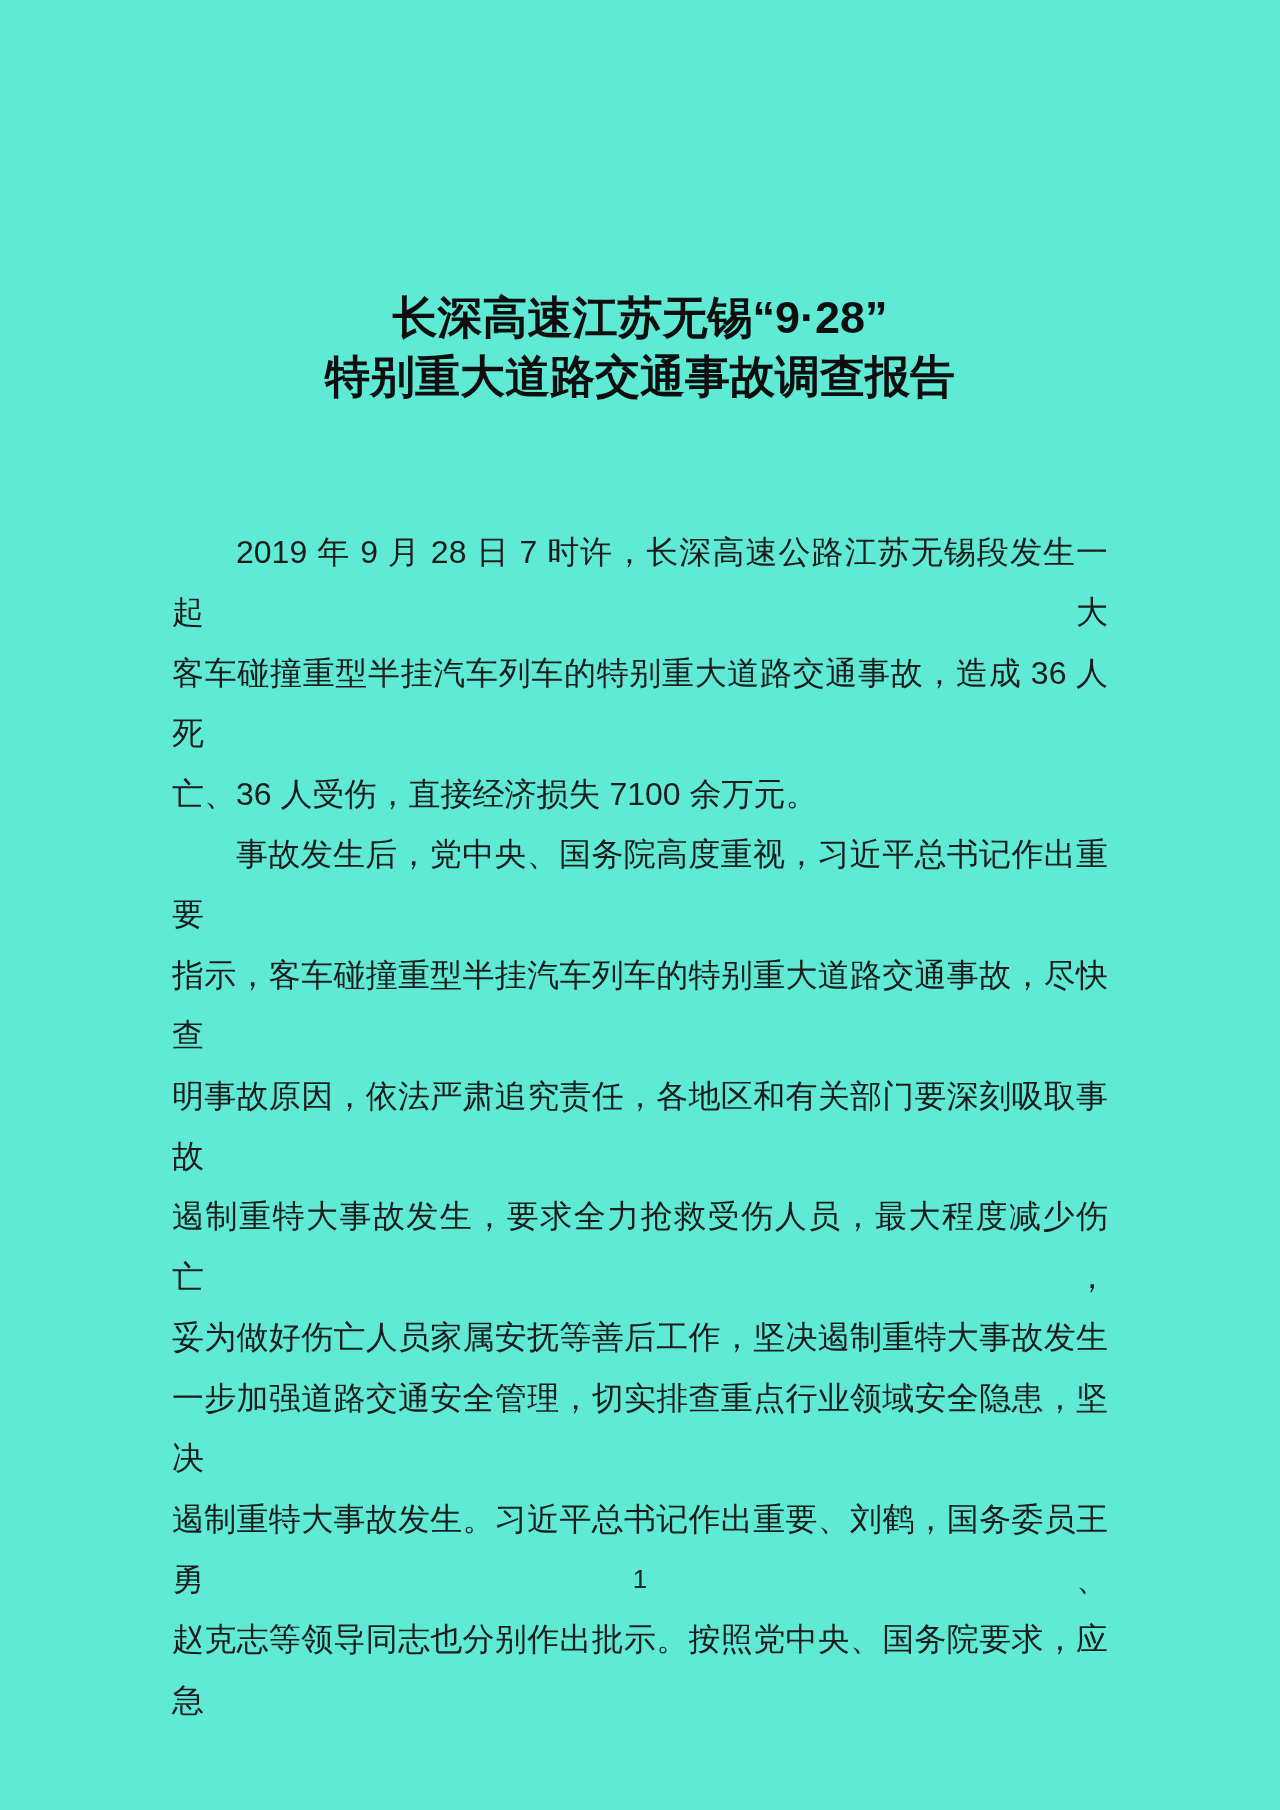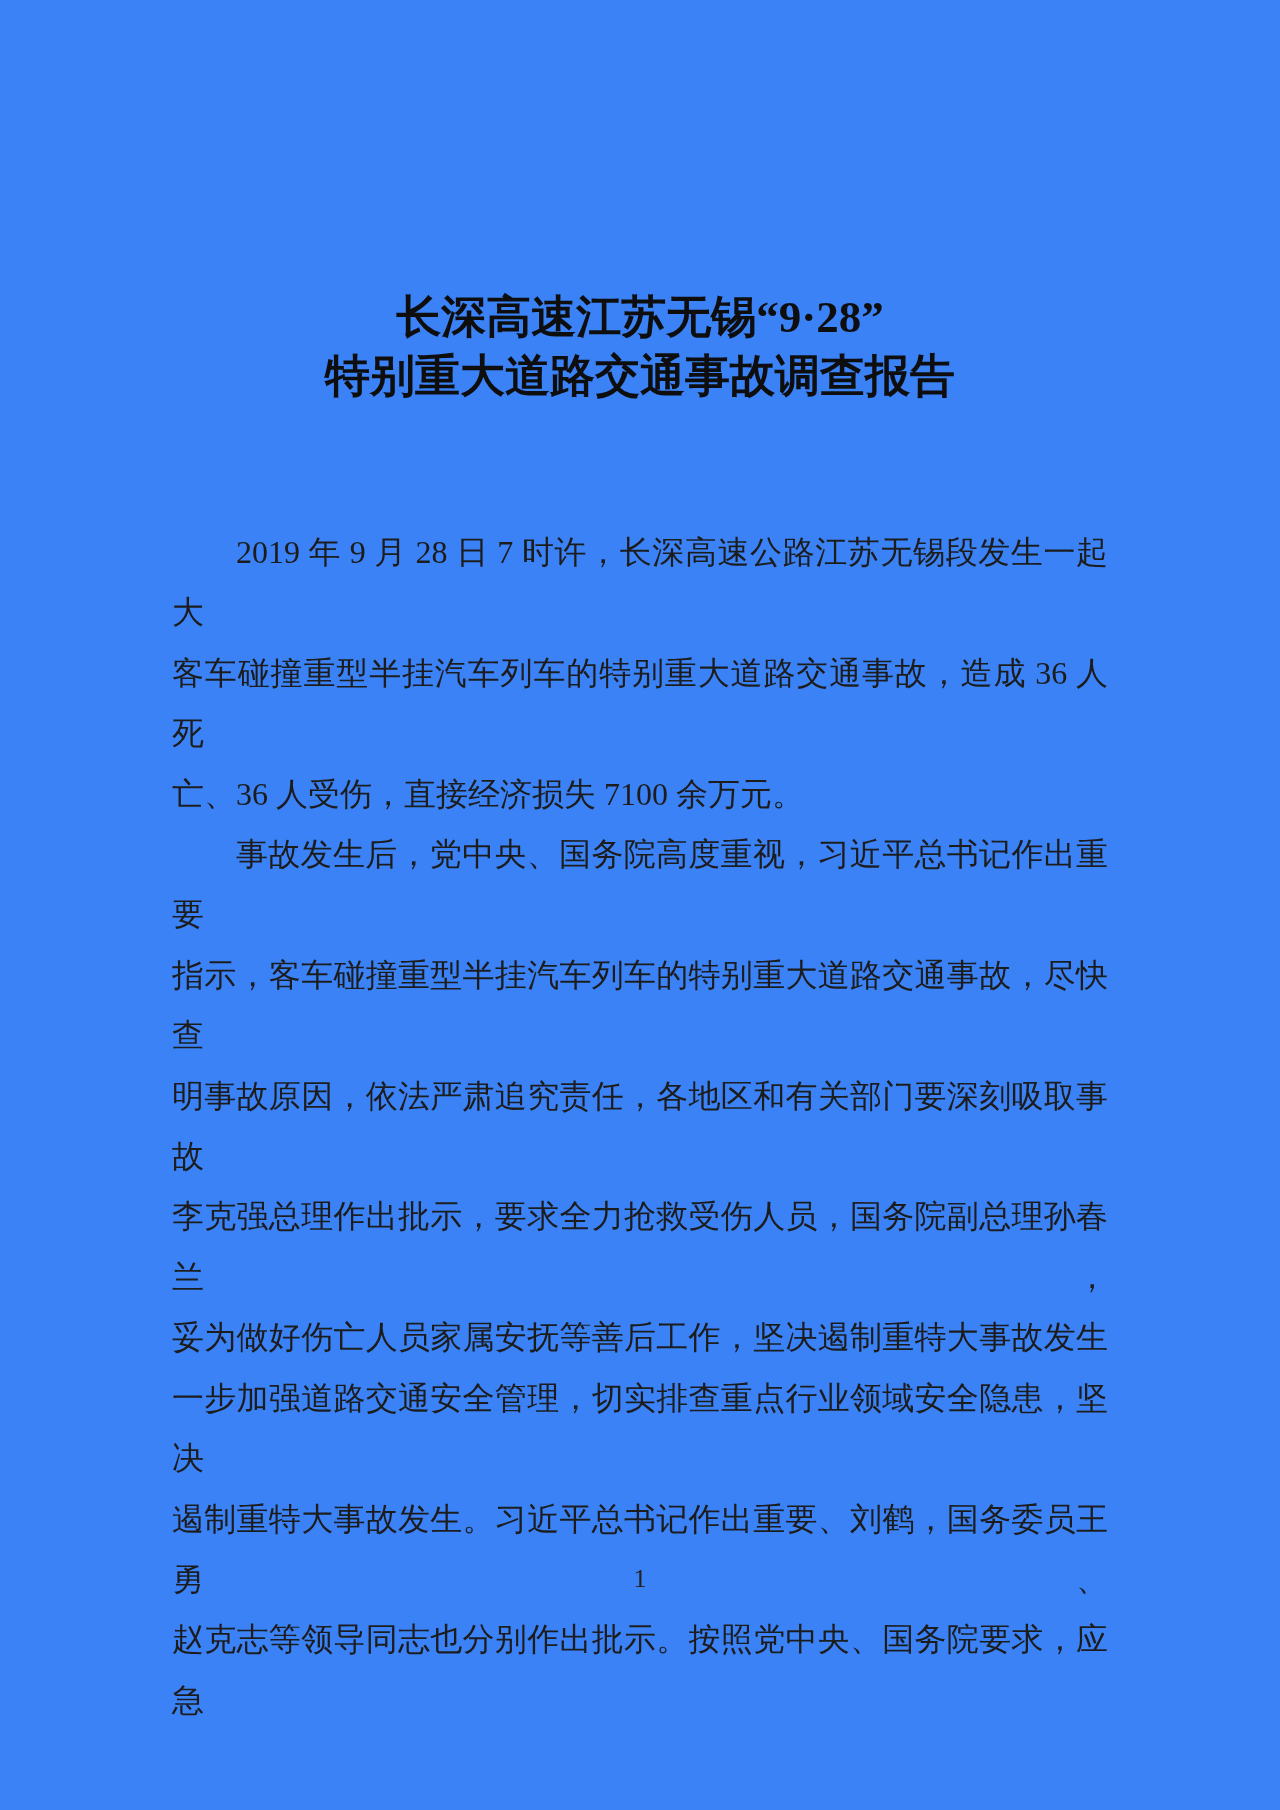--- a/index.html
+++ b/index.html
@@ -2,23 +2,23 @@
 <html><head>
 <meta charset="utf-8">
 <style>
   * { margin: 0; padding: 0; box-sizing: border-box; }
   html, body { background: #ffffff; }
 
   .page {
     position: relative;
     width: 1280px;
     height: 1810px;
-    background: #3b82f6;
+    background: #5eead4;
     overflow: hidden;
-    font-family: Liberation Serif, serif;
+    font-family: Liberation Sans, sans-serif;
     color: #1a1a1a;
   }
 
   .title-block {
     position: absolute;
     top: 288px;
     left: 0;
     width: 1280px;
     text-align: center;
     font-weight: bold;
@@ -72,21 +72,21 @@
     <div>
       <div class="line first">2019 年 9 月 28 日 7 时许，长深高速公路江苏无锡段发生一起大</div>
       <div class="line">客车碰撞重型半挂汽车列车的特别重大道路交通事故，造成 36 人死</div>
       <div class="line plast">亡、36 人受伤，直接经济损失 7100 余万元。</div>
     </div>
 
     <div>
       <div class="line first">事故发生后，党中央、国务院高度重视，习近平总书记作出重要</div>
       <div class="line">指示，客车碰撞重型半挂汽车列车的特别重大道路交通事故，尽快查</div>
       <div class="line">明事故原因，依法严肃追究责任，各地区和有关部门要深刻吸取事故</div>
-      <div class="line">李克强总理作出批示，要求全力抢救受伤人员，国务院副总理孙春兰，</div>
+      <div class="line">遏制重特大事故发生，要求全力抢救受伤人员，最大程度减少伤亡，</div>
       <div class="line">妥为做好伤亡人员家属安抚等善后工作，坚决遏制重特大事故发生</div>
       <div class="line">一步加强道路交通安全管理，切实排查重点行业领域安全隐患，坚决</div>
       <div class="line">遏制重特大事故发生。习近平总书记作出重要、刘鹤，国务委员王勇、</div>
       <div class="line">赵克志等领导同志也分别作出批示。按照党中央、国务院要求，应急</div>
 
     </div>
 
   </div>
 
   <div class="page-number">1</div>

